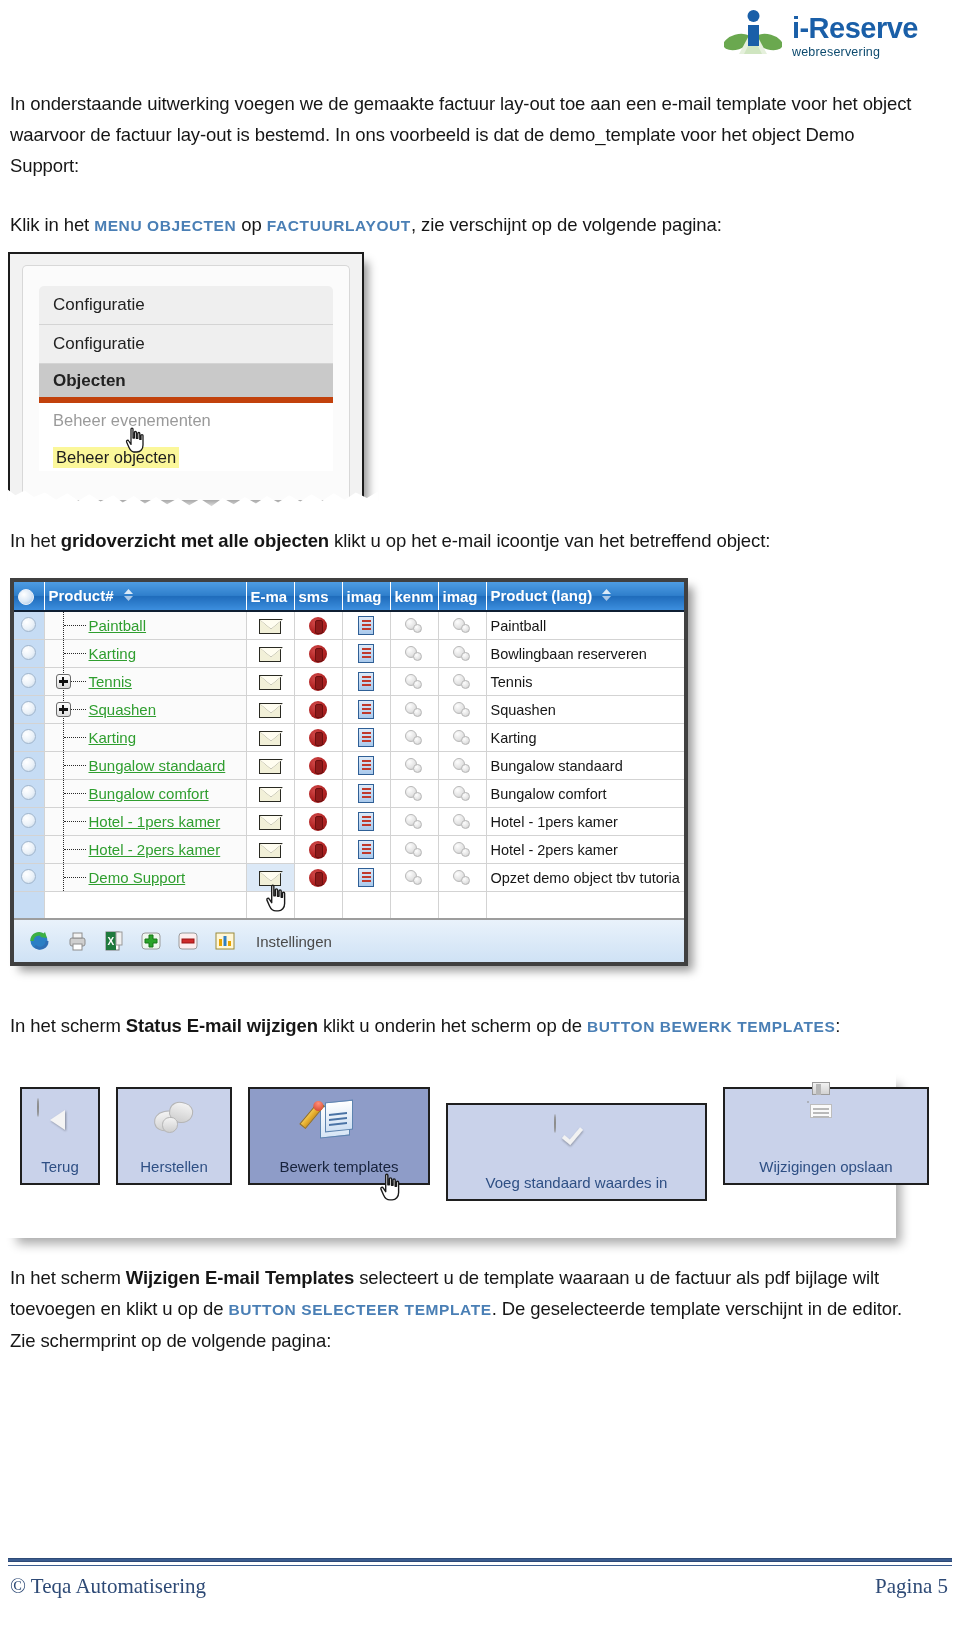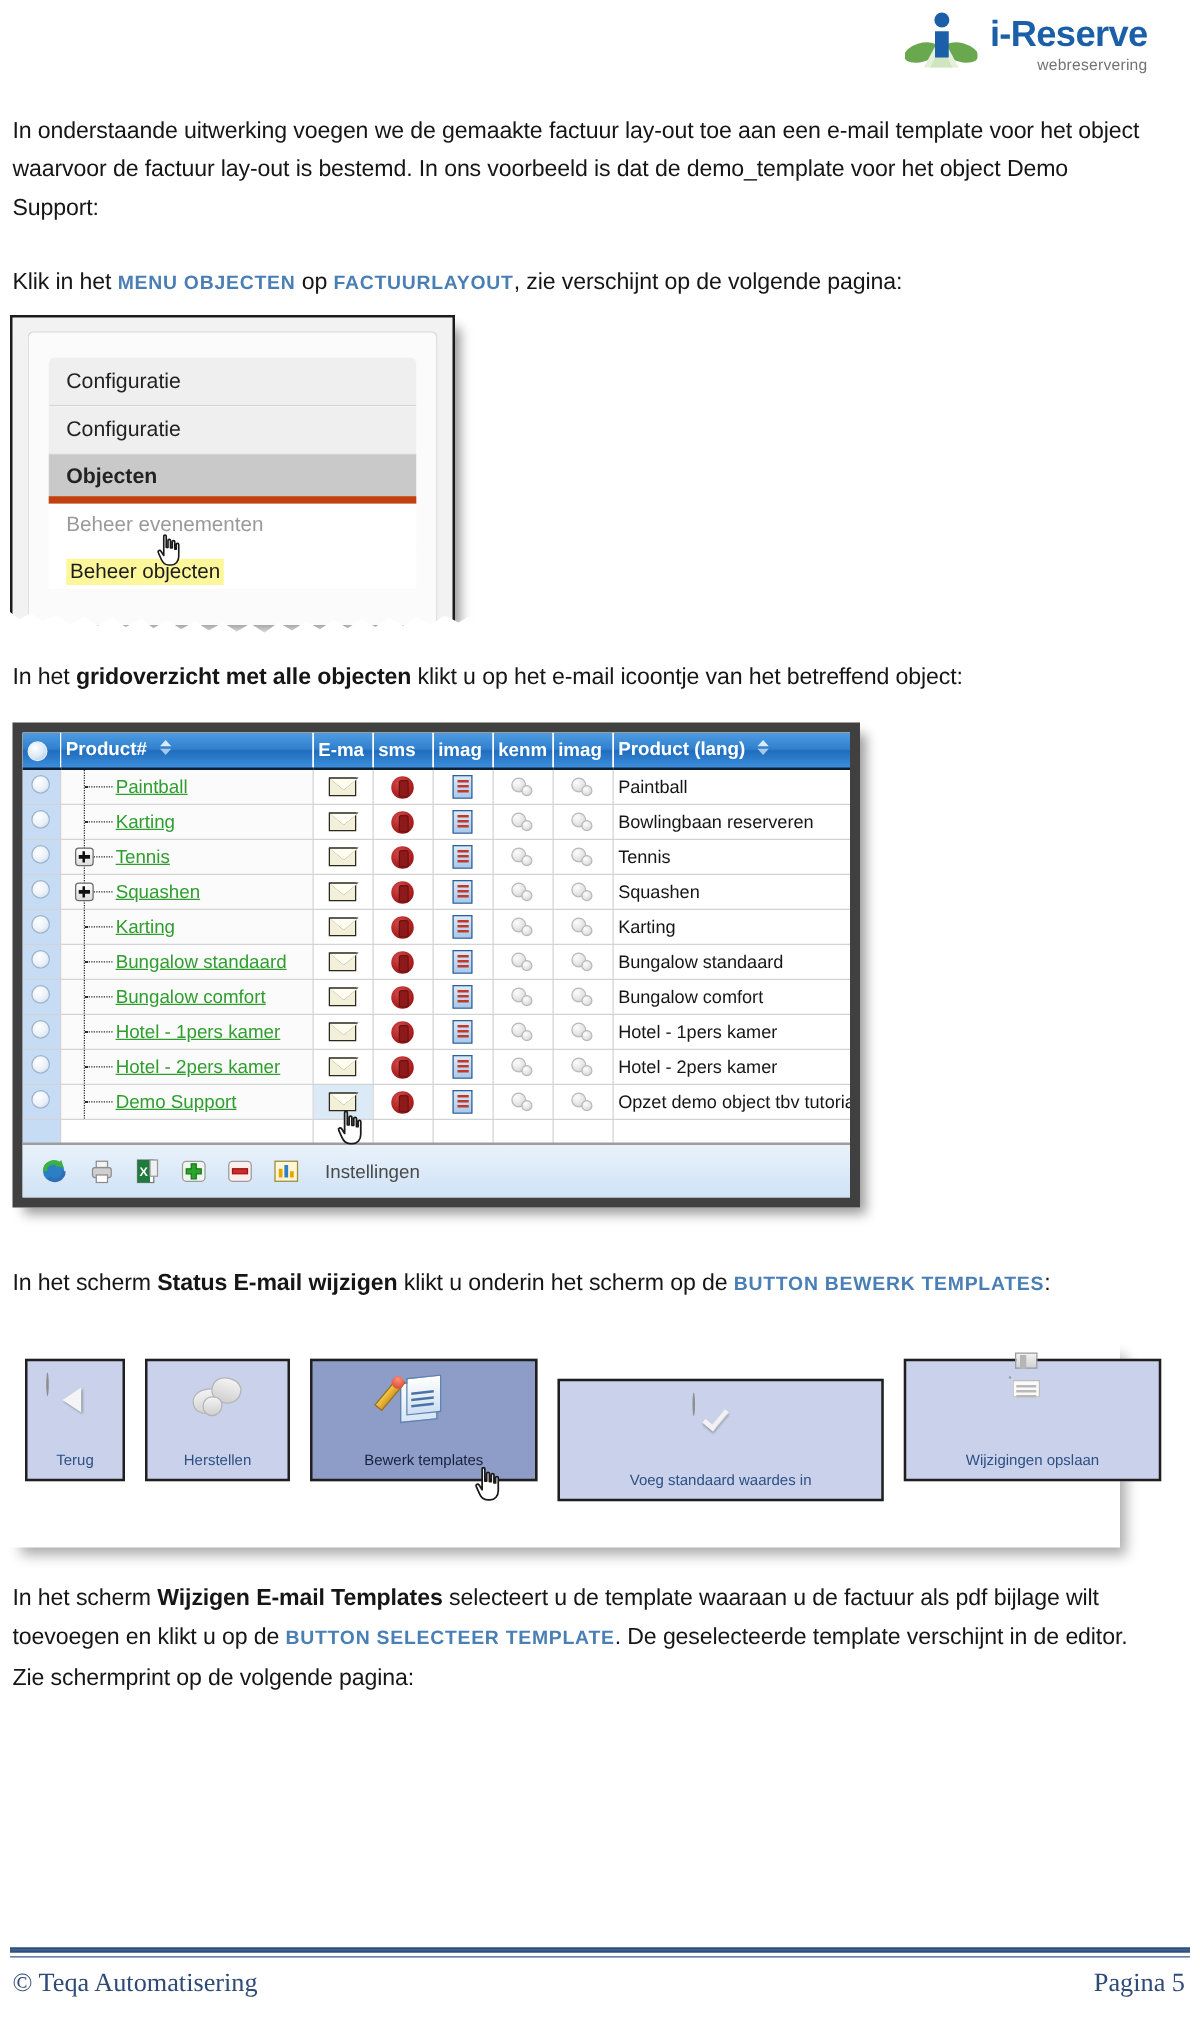--- a/index.html
+++ b/index.html
@@ -12,21 +12,21 @@
     position:relative;
     overflow:hidden;
   }
 
   
   .page-header{ position:absolute; top:0; left:0; width:960px; height:78px; }
   .logo-wrap{ position:absolute; right:42px; top:8px; display:flex; align-items:center; gap:10px; }
   .logo-mark{ position:relative; width:58px; height:56px; }
   .logo-text{ display:flex; flex-direction:column; line-height:1; }
   .logo-title{ font-size:29px; font-weight:bold; color:#1a5fa8; letter-spacing:-0.5px; }
-  .logo-sub{ font-size:12.5px; color:#737373; margin-top:3px; letter-spacing:0.2px;text-align:right; }
+  .logo-sub{ font-size:12.5px; color:#0c4a6e; margin-top:3px; letter-spacing:0.2px; }
 
   
   .doc{ position:absolute; left:10px; top:88px; width:905px; }
   p.para{
     margin:0 0 0 0;
     font-size:18.5px;
     line-height:31px;
     color:#161616;
     font-family:"Liberation Sans", sans-serif;
     letter-spacing:-0.1px;
@@ -80,21 +80,21 @@
       43% 66%, 46% 52%, 49% 68%, 52% 54%, 55% 70%, 58% 52%, 61% 66%, 64% 50%,
       67% 64%, 70% 48%, 73% 62%, 76% 46%, 79% 60%, 82% 44%, 85% 58%, 88% 42%,
       91% 56%, 94% 40%, 97% 52%, 100% 38%, 100% 100%, 0% 100%);
   }
   .cursor-hand{ position:absolute; width:22px; height:26px; pointer-events:none; }
 
   
   .shot-grid{
     position:absolute; left:10px; top:578px; width:678px; height:388px;
     background:#ffffff;
-    border:8px solid #404040;
+    border:4px solid #404040;
     box-shadow:7px 7px 9px -2px rgba(0,0,0,.40);
     overflow:hidden;
   }
   table.grid{ border-collapse:collapse; width:100%; table-layout:fixed; }
   table.grid th{
     height:29px; padding:0 4px;
     background:linear-gradient(to bottom,#4e9ce2 0%,#2f7fcc 48%,#1f6cbb 52%,#3c8ede 100%);
     color:#ffffff; font-size:15px; font-weight:bold; text-align:left;
     border-right:1px solid #ffffff;
     border-bottom:2px solid #0f1f33;
@@ -209,21 +209,21 @@
     background:#ffffff;
     box-shadow:8px 9px 10px -3px rgba(0,0,0,.33);
     overflow:visible;
   }
   .btn-row{ position:absolute; left:14px; top:14px; display:flex; gap:16px; }
   .ibtn{
     background:#c9d2ea; border:2px solid #1f1f1f;
     display:flex; flex-direction:column; align-items:center; justify-content:space-between;
     padding:10px 8px 8px; height:98px; position:relative;
   }
-  .ibtn .lbl{ font-size:12px; color:#2e4f84; white-space:nowrap; }
+  .ibtn .lbl{ font-size:15px; color:#2e4f84; white-space:nowrap; }
   .ibtn.dark{ background:#8e9cc8; }
   .ibtn.dark .lbl{ color:#17223c; }
   .ibtn.w1{ width:80px; }
   .ibtn.w2{ width:116px; }
   .ibtn.w3{ width:182px; }
   .ibtn.w4{ width:261px;margin-top:16px; }
   .ibtn.w5{ width:206px; }
 
   .bico{ width:46px; height:46px; position:relative; }
   .circ-btn{

